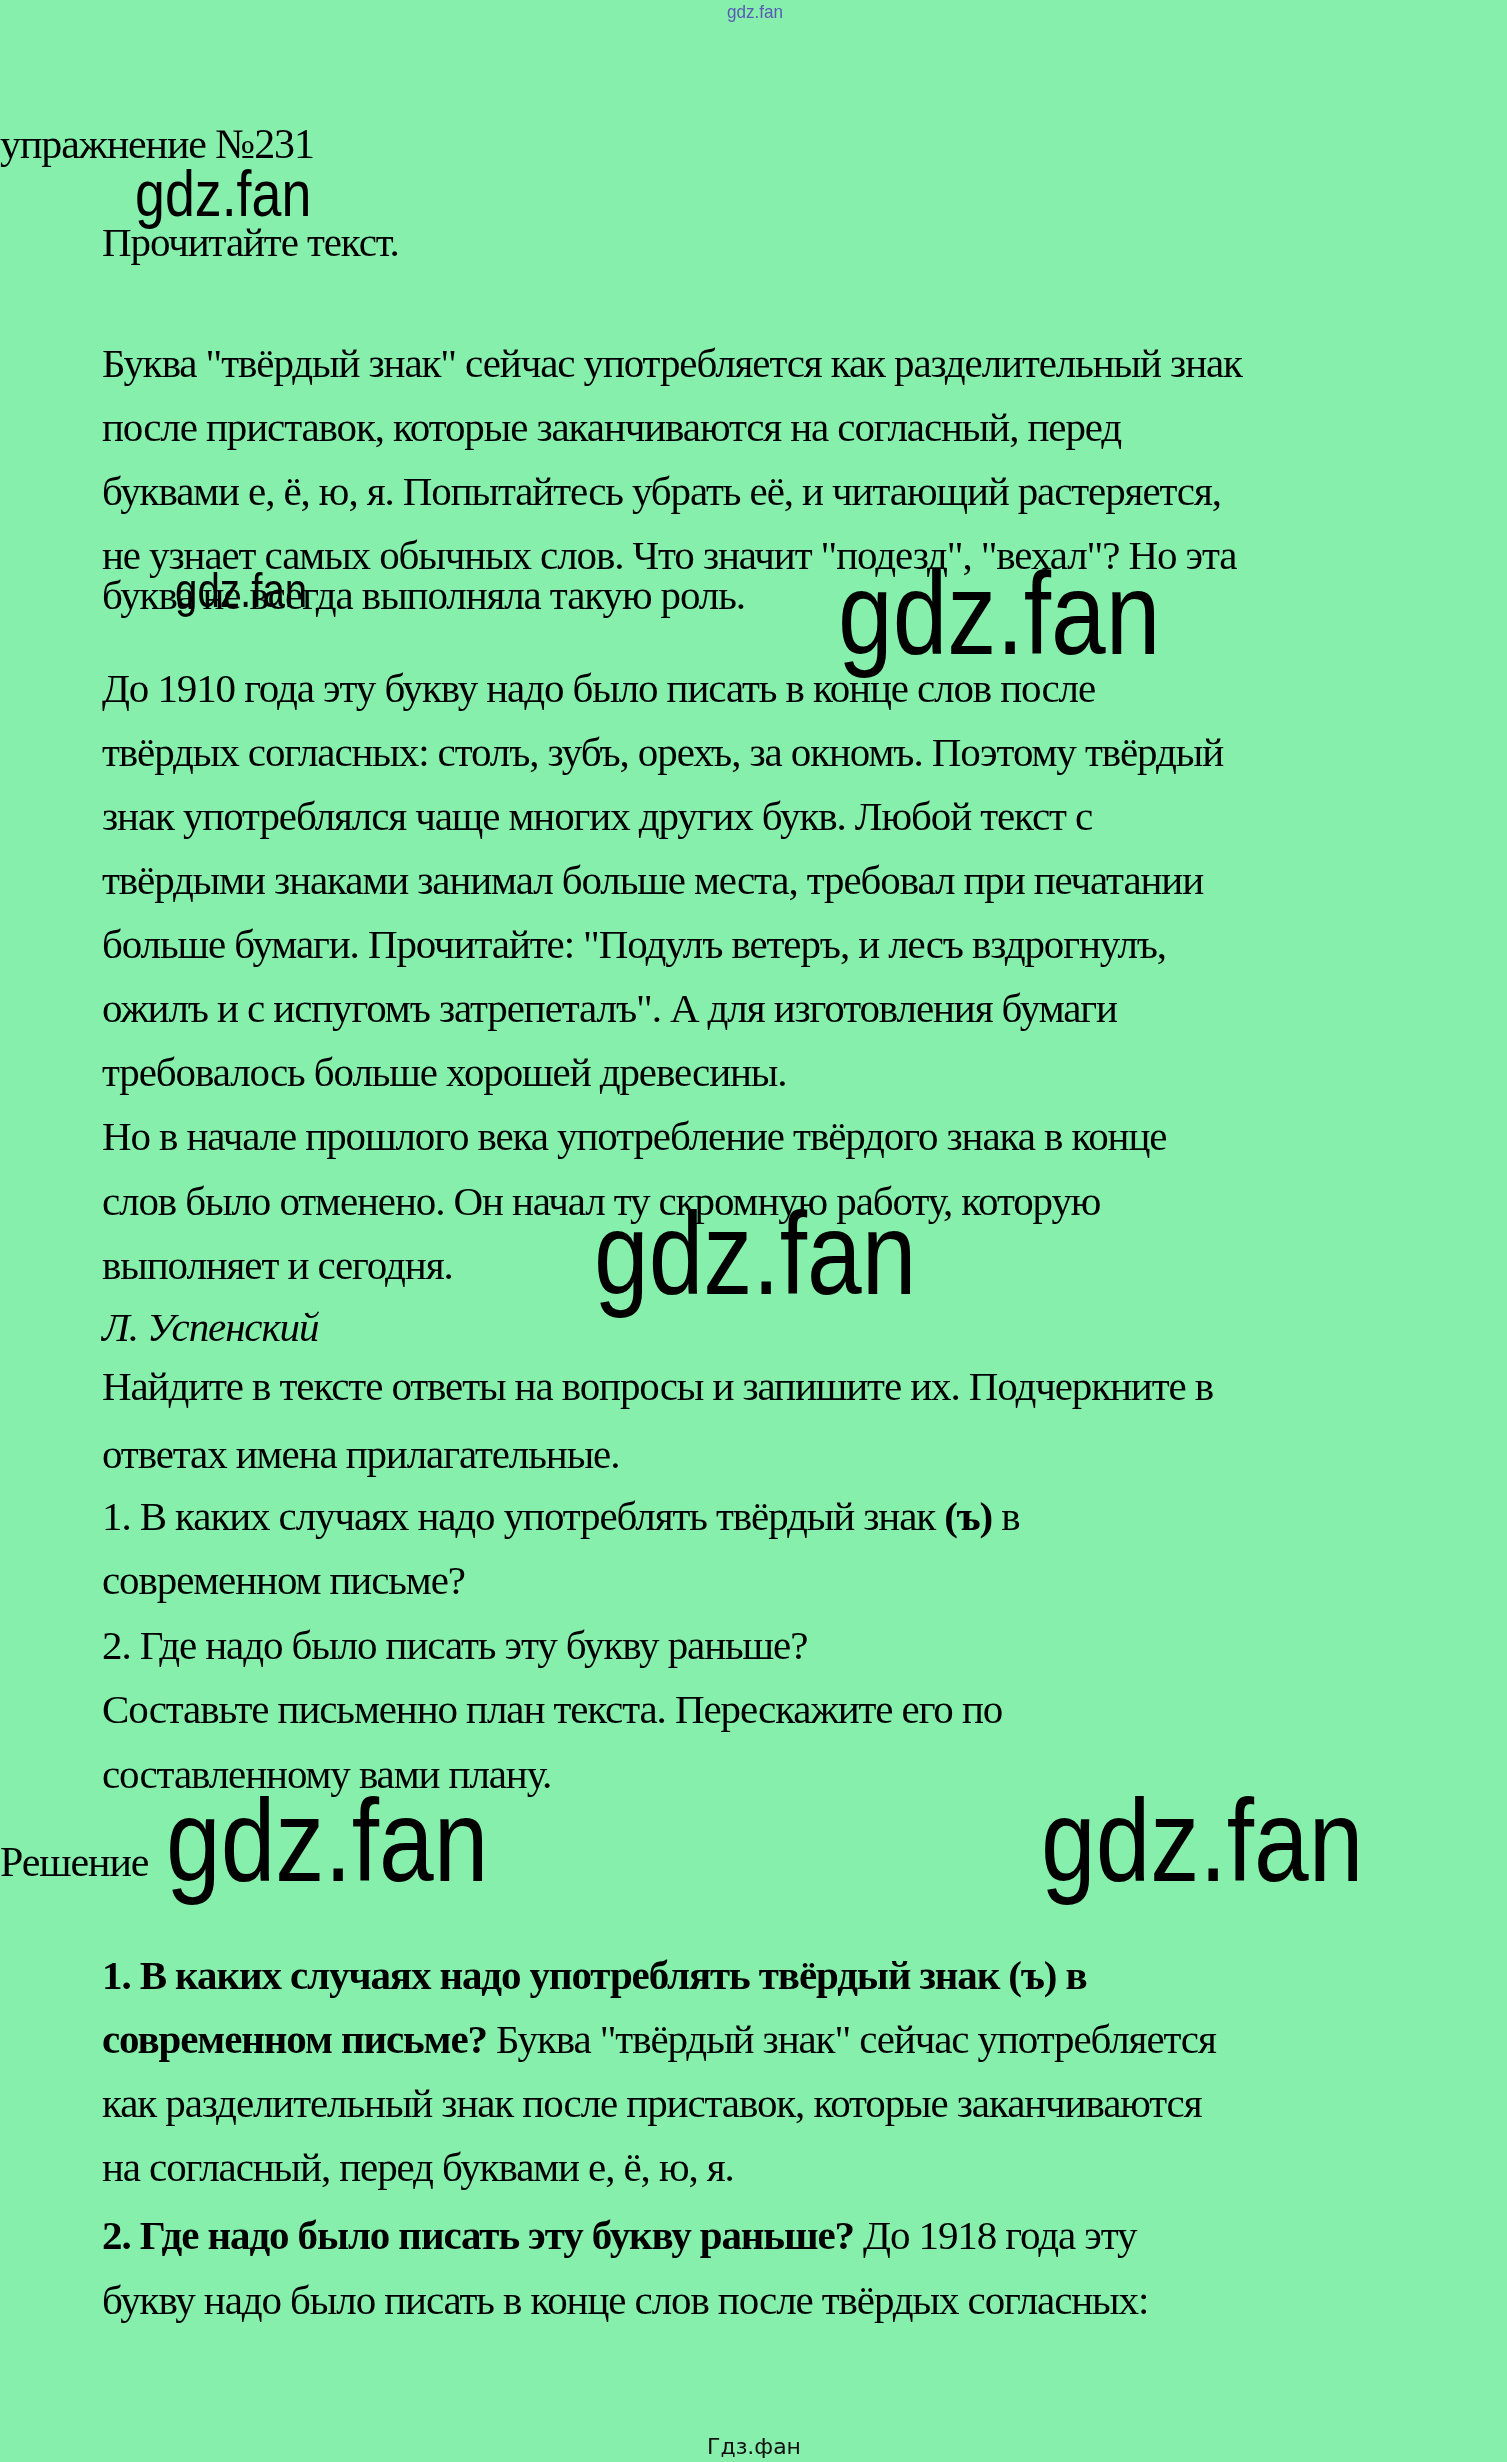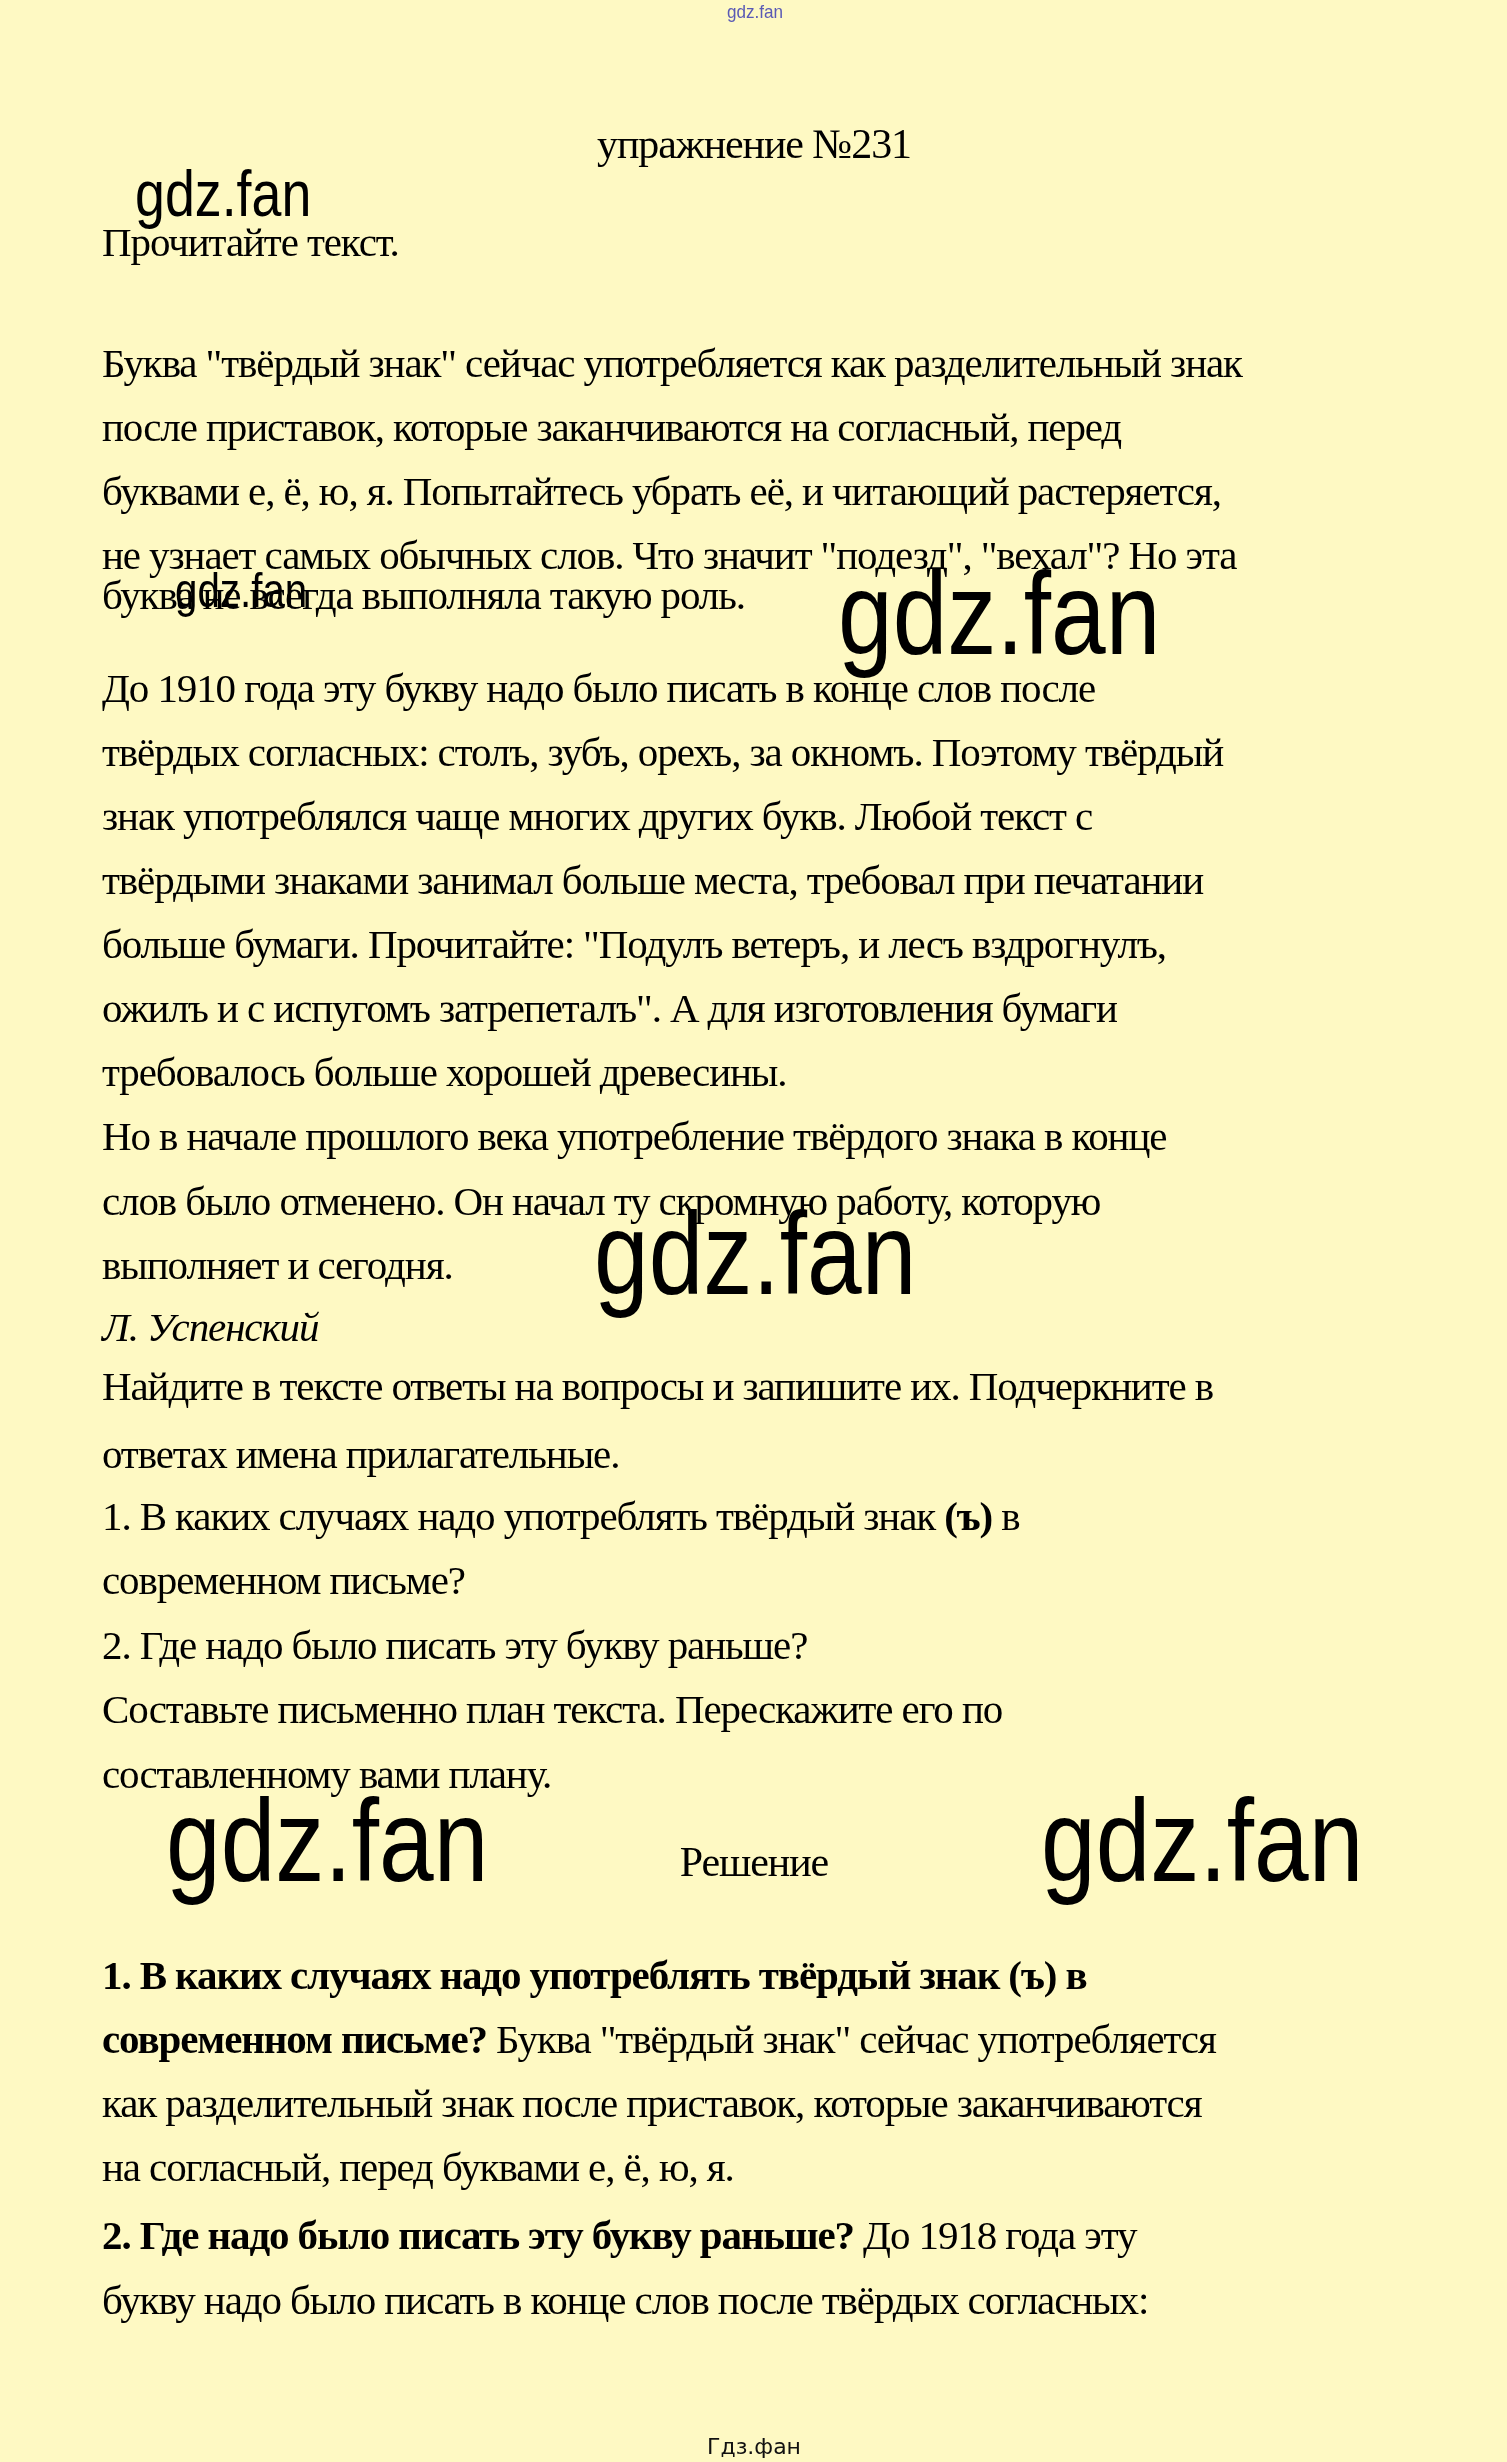--- a/index.html
+++ b/index.html
@@ -1,36 +1,35 @@
 <!DOCTYPE html>
 <html style="font-size:11.7px"><head>
 <meta charset="utf-8">
 <style>
   html, body { margin: 0; padding: 0; background: #ffffff; }
   .page {
     position: relative;
     width: 1508px;
     height: 2462px;
-    background: #fef9c3;
+    background: #86efac;
     color: #000000;
     font-family: "Liberation Serif", serif;
     overflow: hidden;
   }
   .line {
     position: absolute;
     left: 102px;
     font-size: 41px;
     letter-spacing: -1.1px;
     white-space: nowrap;
     line-height: 1.15;
   }
   .center {
     left: 0;
     width: 100%;
-    text-align: center;
   }
   .bold { font-weight: bold; }
   .italic { font-style: italic; }
   .wm {
     position: absolute;
     font-family: "Liberation Sans", sans-serif;
     white-space: nowrap;
     line-height: 1;
     transform: scaleX(0.84);
     transform-origin: 0 0;

